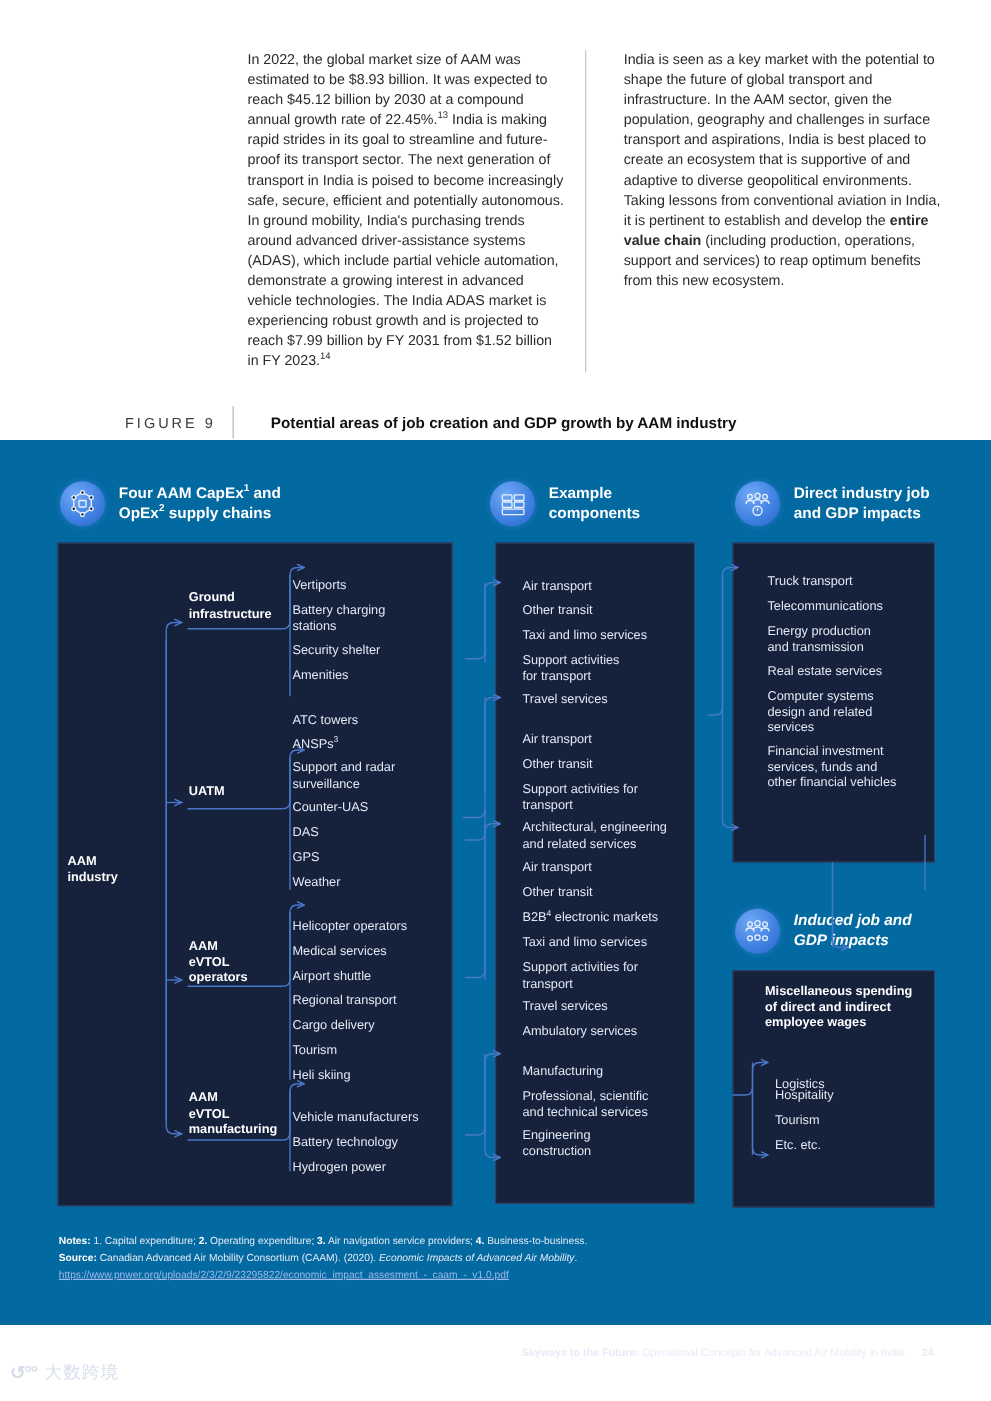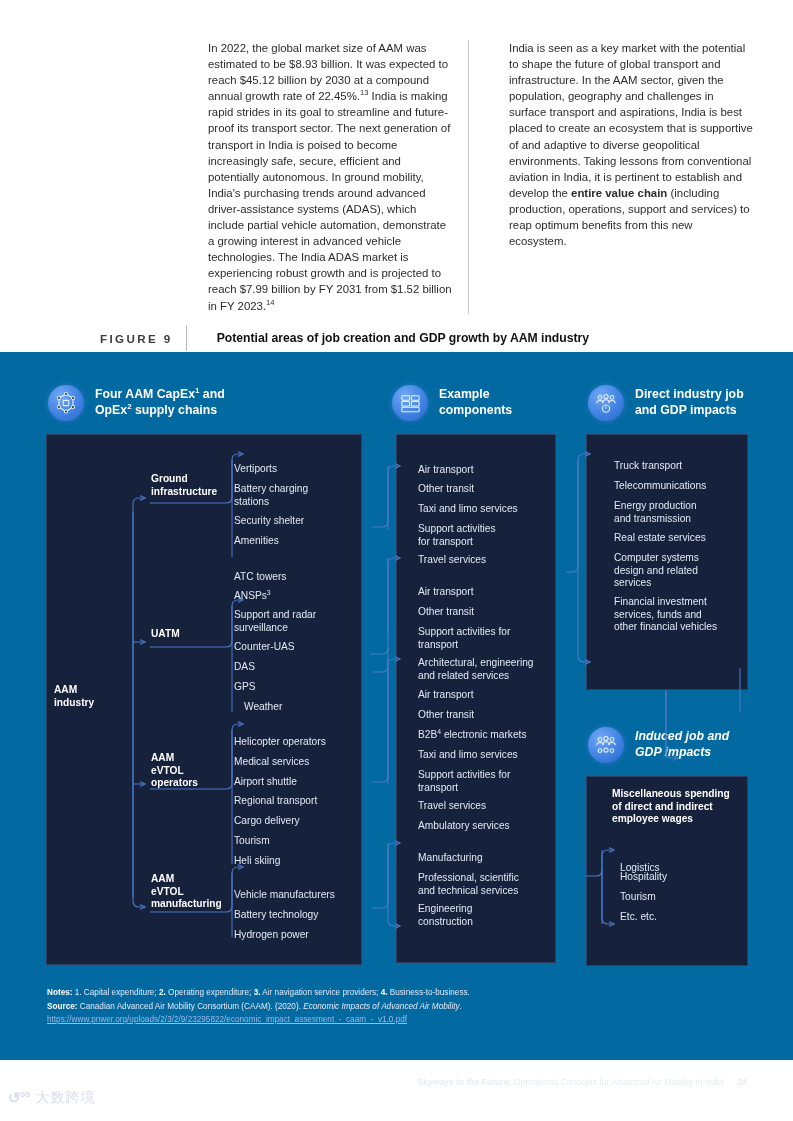--- a/index.html
+++ b/index.html
@@ -22,38 +22,38 @@
   }
   .col{
     width:262px;
     font-size:11.4px;
     line-height:16.1px;
     color:#2b2b2b;
     letter-spacing:0.0px;
   }
   .col.left{padding-right:16px;border-right:1px solid #c9c9c9;}
   .col.right{padding-left:22px;}
-  .col p{margin:0 0 15px 18px;}
+  .col p{margin:0 0 15px 8px;}
   .col p:last-child{margin-bottom:0;}
   sup{font-size:7.6px;vertical-align:super;line-height:0;}
   b{font-weight:bold;}
 
   
   .figcaption{
     position:absolute;
     left:100px;top:325px;
     width:650px;
     display:flex;align-items:center;
     height:26px;
   }
   .figlabel{
     font-size:11.6px;
     letter-spacing:2.4px;
     color:#3c3c3c;
-    font-weight:700;
+    font-weight:400;
     padding-right:13px;
     text-align:right;
   }
   .figtitle{
     font-size:12.2px;
     font-weight:bold;
     color:#111;
     padding-left:30px;
     border-left:1px solid #b9b9b9;
     line-height:26px;
@@ -330,21 +330,21 @@
   <div class="node" style="left:234px;top:163px;width:120px;">Security shelter</div>
   <div class="node" style="left:234px;top:183px;width:120px;">Amenities</div>
 
   <div class="node" style="left:234px;top:219px;width:120px;">ATC towers</div>
   <div class="node" style="left:234px;top:238px;width:120px;">ANSPs<sup>3</sup></div>
   <div class="node" style="left:234px;top:257px;width:120px;">Support and radar
 surveillance</div>
   <div class="node" style="left:234px;top:289px;width:120px;">Counter-UAS</div>
   <div class="node" style="left:234px;top:309px;width:120px;">DAS</div>
   <div class="node" style="left:234px;top:329px;width:120px;">GPS</div>
-  <div class="node" style="left:244px;top:349px;width:120px;">Weather</div>
+  <div class="node" style="left:234px;top:349px;width:120px;">Weather</div>
 
   <div class="node" style="left:234px;top:384px;width:125px;">Helicopter operators</div>
   <div class="node" style="left:234px;top:404px;width:125px;">Medical services</div>
   <div class="node" style="left:234px;top:424px;width:125px;">Airport shuttle</div>
   <div class="node" style="left:234px;top:443px;width:125px;">Regional transport</div>
   <div class="node" style="left:234px;top:463px;width:125px;">Cargo delivery</div>
   <div class="node" style="left:234px;top:483px;width:125px;">Tourism</div>
   <div class="node" style="left:234px;top:503px;width:125px;">Heli skiing</div>
 
   <div class="node" style="left:234px;top:537px;width:125px;">Vehicle manufacturers</div>

